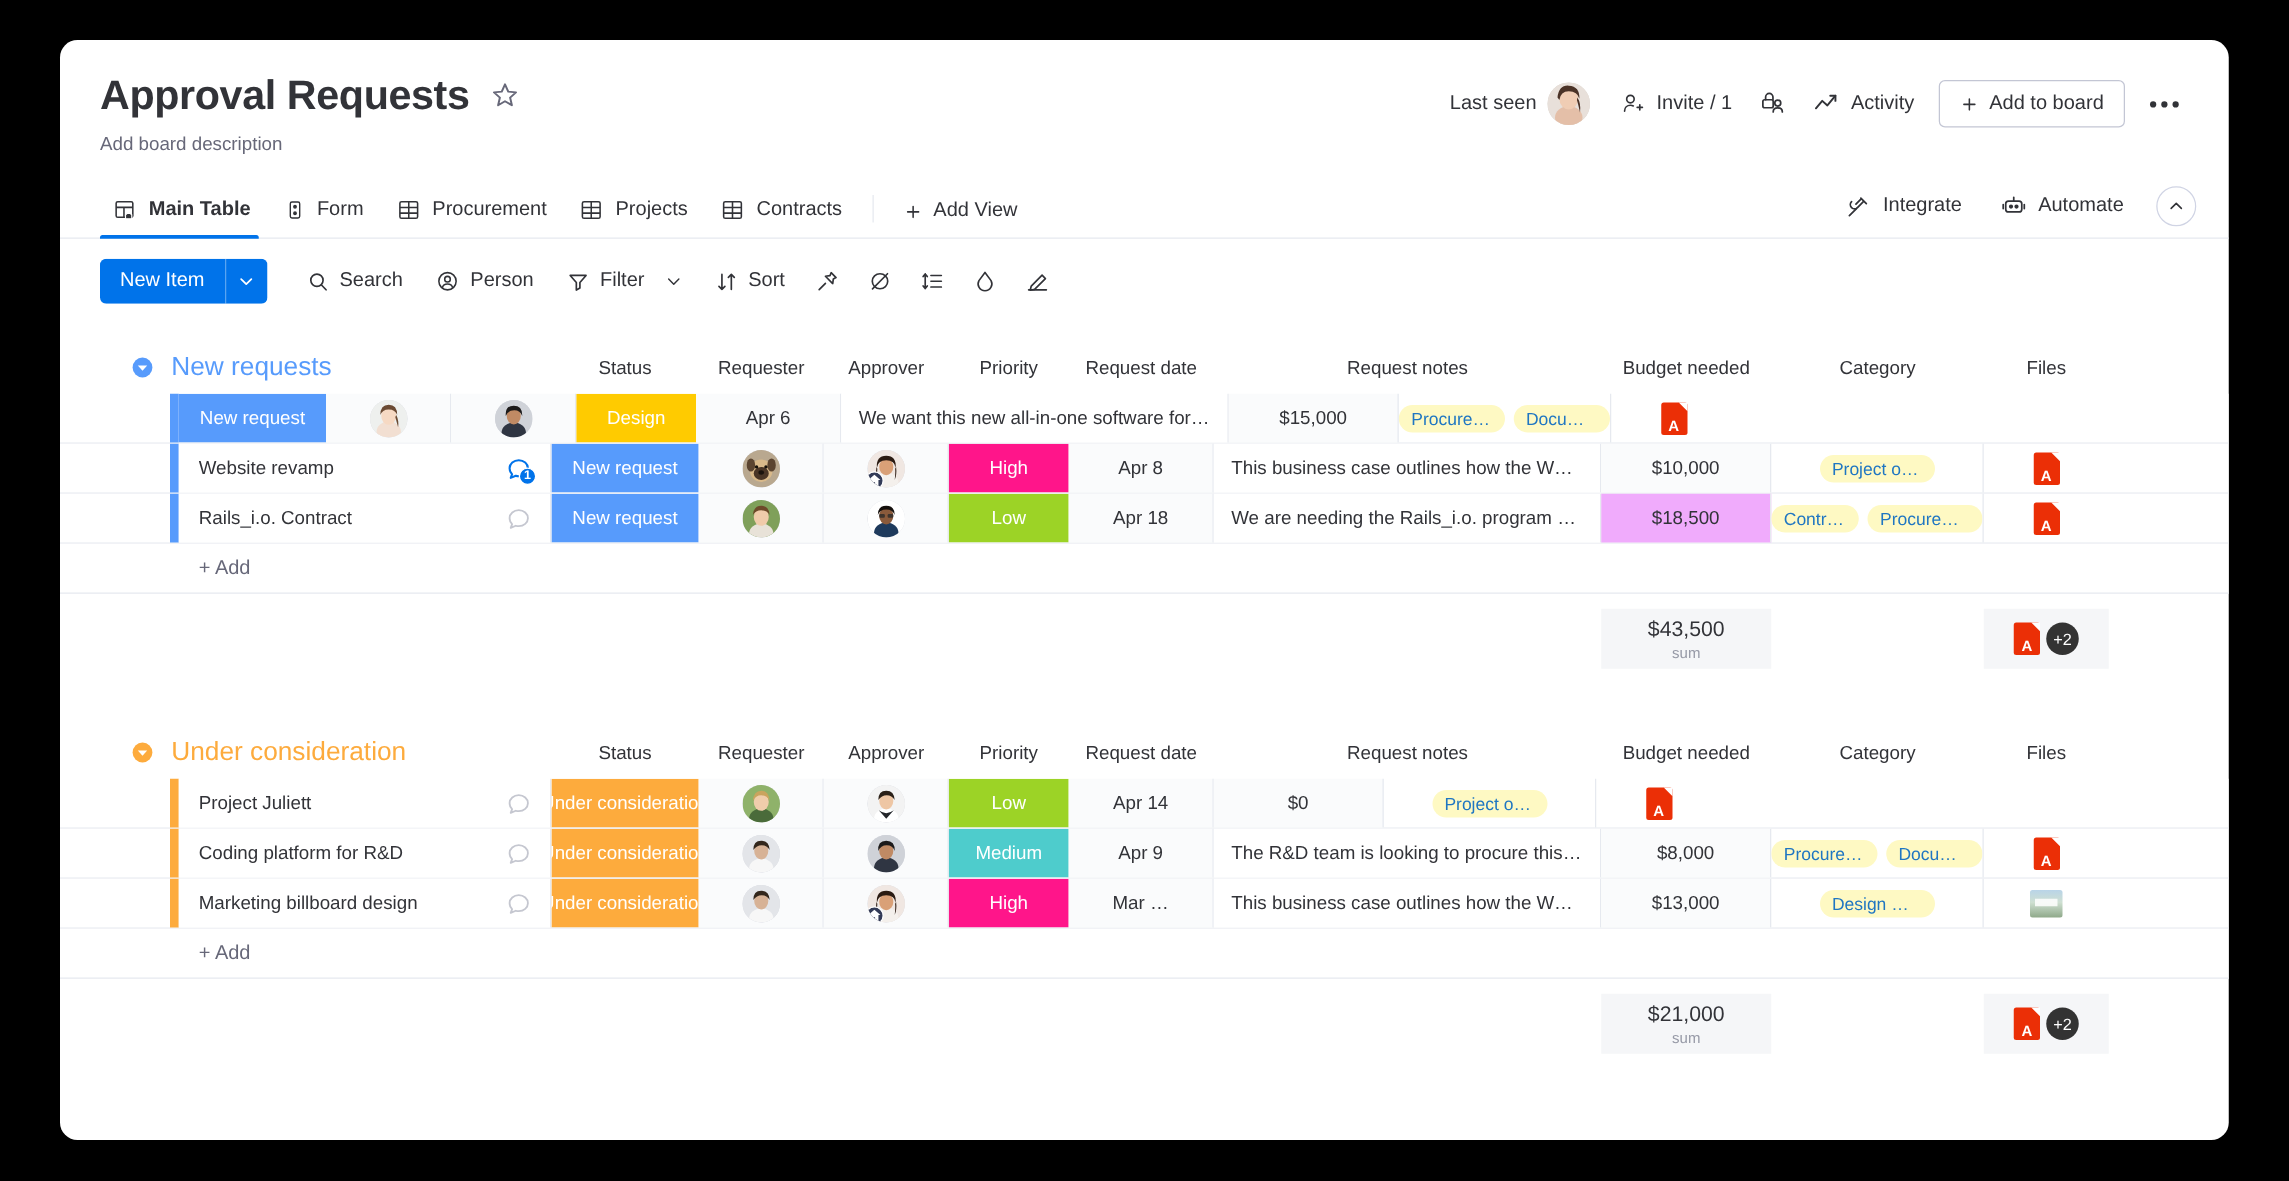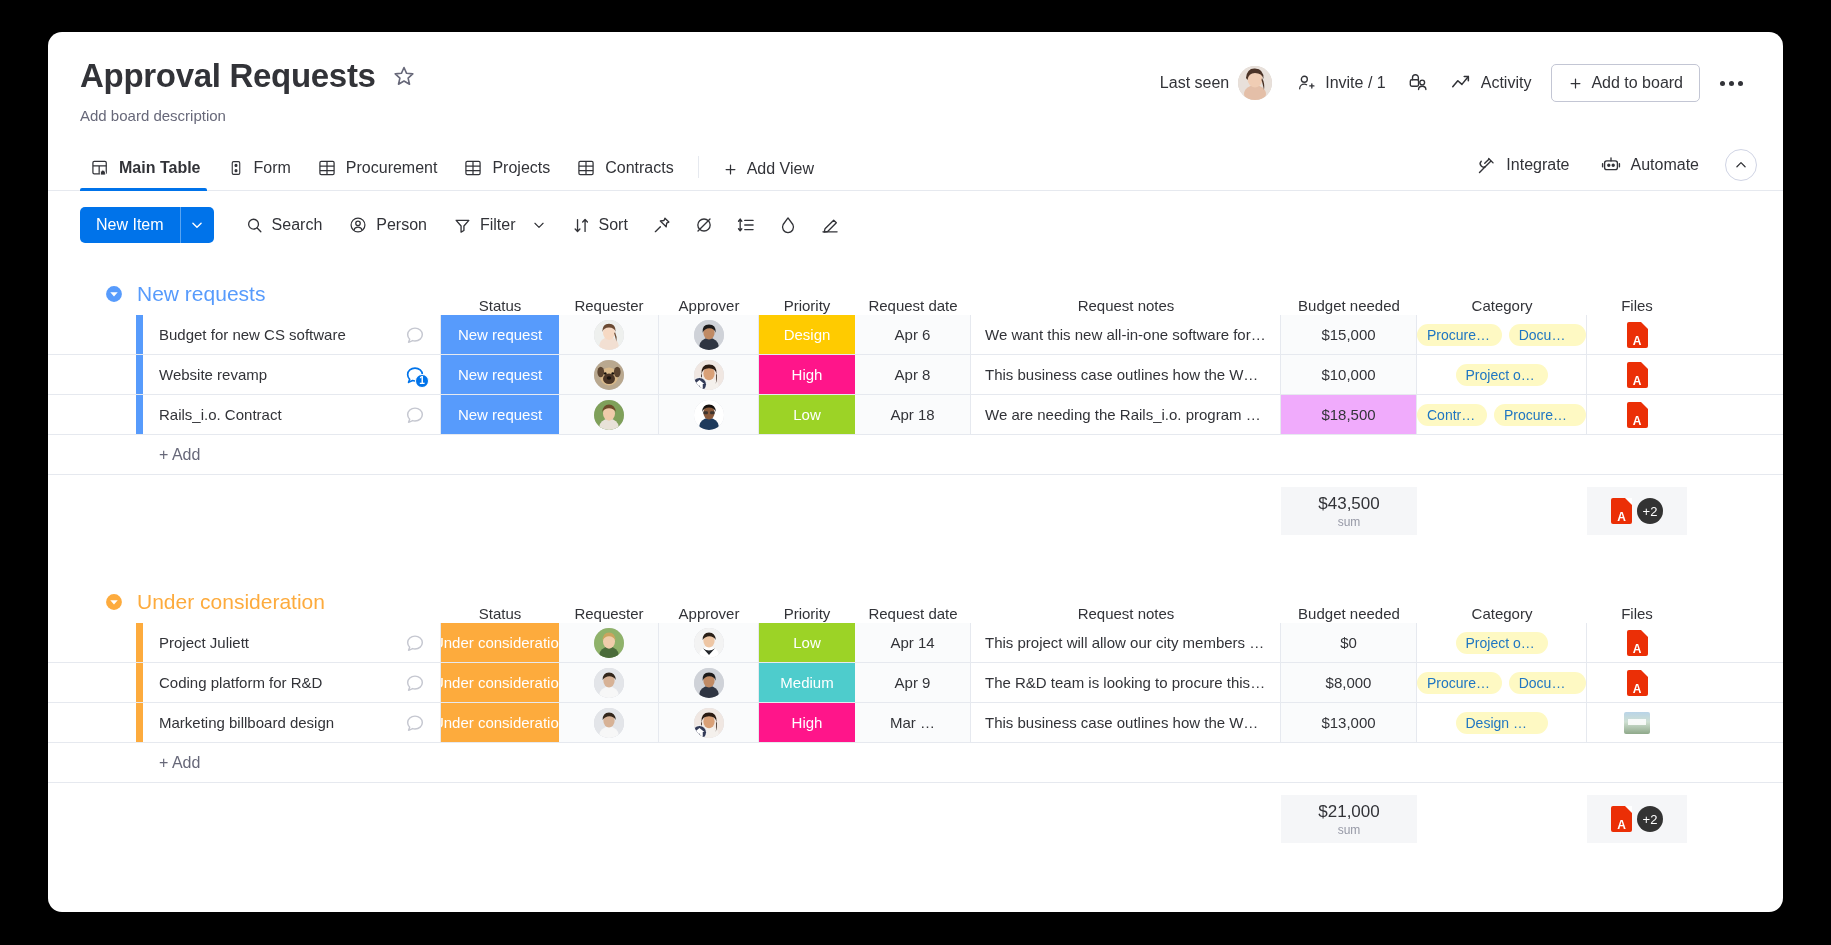--- a/index.html
+++ b/index.html
@@ -140,21 +140,21 @@
   }
   .group-title {
     font-size: 21px; margin-left: 12px; white-space: nowrap; cursor: pointer;
   }
   .group-title-bg {
     position: absolute; left: 77px; top: -8px; width: 294px; height: 56px;
     background: #fdfdf0; z-index: -1;
   }
   .col-headers {
     display: flex; align-items: center;
-    position: absolute; left: 393px; top: 11px; height: 42px;
+    position: absolute; left: 393px; top: 0; height: 42px;
   }
   .col-h {
     font-size: 15px; color: #323338; text-align: center;
     display: flex; align-items: center; justify-content: center;
   }
 
   .row {
     display: flex; align-items: stretch; height: 40px;
     border-bottom: 1px solid #e6e9ef;
     background: #fff;
@@ -472,28 +472,20 @@
               <div class="col-h" style="width:116px">Request date</div>
               <div class="col-h" style="width:310px">Request notes</div>
               <div class="col-h" style="width:136px">Budget needed</div>
               <div class="col-h" style="width:170px">Category</div>
               <div class="col-h" style="width:100px">Files</div>
             </div>
     </div>
           <div class="row">
       <div class="row-indent"></div>
       <div class="color-bar" style="background:#579bfc"></div>
-      <div class="cell cell-name" style="width:298px">
-        <span class="nm">Budget for new CS software</span>
-              <span class="chat-bubble">
-                <svg width="22" height="22" viewBox="0 0 24 24" fill="none" stroke="#c5c7d0" stroke-width="1.6" stroke-linejoin="round">
-                  <path d="M20 11.5c0 3.9-3.6 7-8 7-.9 0-1.8-.1-2.6-.4L5 20l1.2-3.3C4.8 15.4 4 13.6 4 11.5c0-3.9 3.6-7 8-7s8 3.1 8 7z"></path>
-                </svg>
-              </span>
-      </div>
       <div class="cell" style="width:118px;padding:0;border-right:none">
         <span class="status-chip" style="background:#579bfc">New request</span>
       </div>
       <div class="cell person-cell" style="width:100px">
         <span class="person-av">
                 <svg viewBox="0 0 40 40">
                   <rect width="40" height="40" fill="#eef0ee"></rect>
                   <ellipse cx="20" cy="34" rx="13" ry="11" fill="#f2dfd2"></ellipse>
                   <ellipse cx="20" cy="17" rx="8" ry="9.5" fill="#f6d9c3"></ellipse>
                   <path d="M11 16q0-11 9-11t9 11q-2-6-9-6t-9 6z" fill="#6b4a33"></path>
@@ -726,23 +718,20 @@
                   <path d="M12 27l8 9 8-9q-4 3-8 3t-8-3z" fill="#23262b"></path>
                 </svg>
               </span>
       </div>
       <div class="cell" style="width:96px;padding:0;border-right:none">
         <span class="status-chip" style="background:#9cd326">Low</span>
       </div>
       <div class="cell" style="width:116px;background:#fafbfc">
         <span>Apr 14</span>
       </div>
-      <div class="cell" style="width:310px;display:block;background:#fff">
-        <span class="notes">This project will allow our city members to …</span>
-      </div>
       <div class="cell" style="width:136px;background:#fafbfc">
         <span>$0</span>
       </div>
       <div class="cell tags" style="width:170px">
               <span class="tag">Project outline</span>
             </div>
       <div class="cell" style="width:100px;border-right:none">
               <span class="pdf-icon">A</span>
             </div>
     </div>

